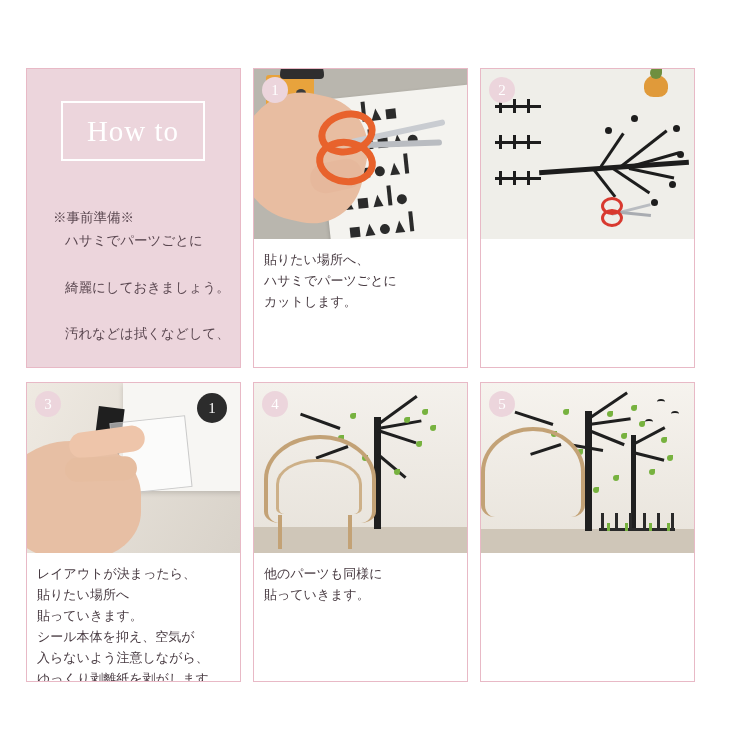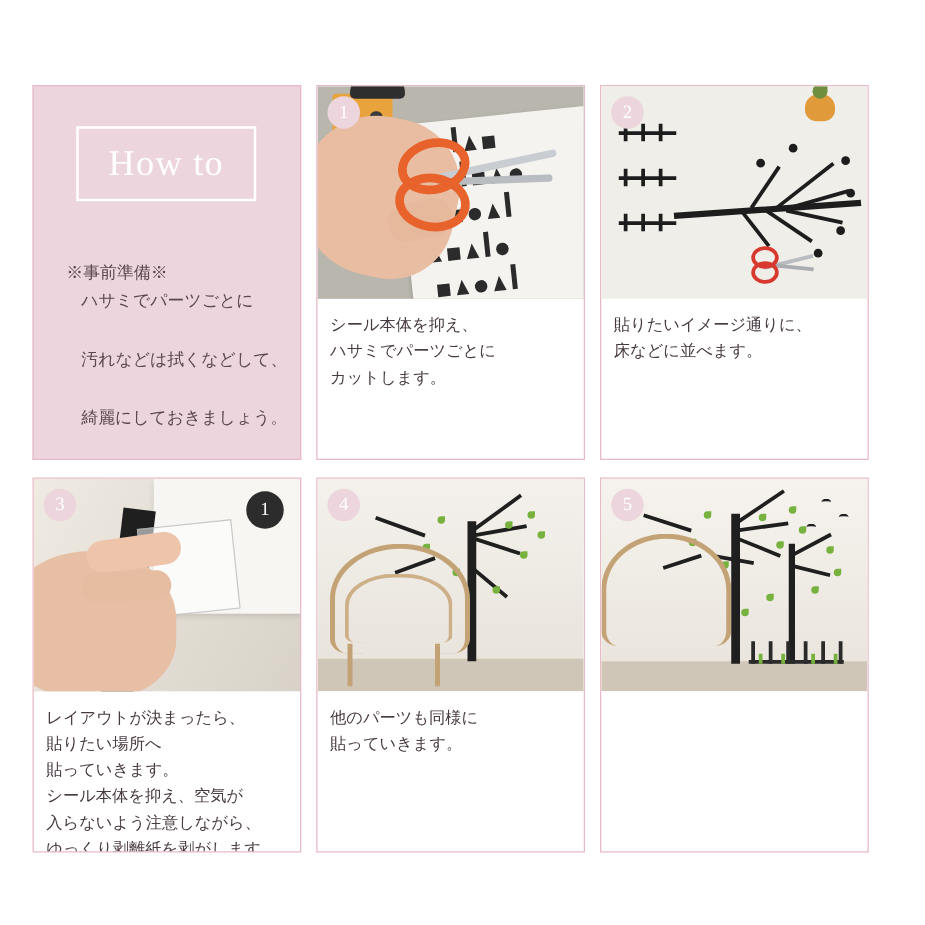--- a/index.html
+++ b/index.html
@@ -189,22 +189,22 @@
 <div class="page">
   <div class="grid">
 
     <div class="card intro">
       <div class="howto-box">
         <span class="howto-text">How to</span>
       </div>
       <div class="intro-body">
         <span>※事前準備※</span>
         <span class="indent">ハサミでパーツごとに</span>
+        <span class="indent">綺麗にしておきましょう。</span>
         <span class="indent">汚れなどは拭くなどして、</span>
-        <span class="indent">綺麗にしておきましょう。</span>
         
         
         
         
       </div>
     </div>
 
     <div class="card">
       <div class="photo p1">
         <div class="desk"></div>
@@ -251,21 +251,21 @@
             <span class="plant"></span>
           </div>
         <div class="hand"></div>
         <div class="thumb"></div>
         <div class="sc-blade"></div>
         <div class="sc-blade2"></div>
         <div class="sc-h1"></div>
         <div class="sc-h2"></div>
         <div class="badge">1</div>
       </div>
-      <div class="caption">シール本体を抑え、
+      <div class="caption">貼りたい場所へ、
 ハサミでパーツごとに
 カットします。</div>
     </div>
 
     <div class="card">
       <div class="photo p2">
         <div class="trunk"></div>
         <div class="br" style="left:140px;top:96px;width:58px;transform:rotate(-38deg);"></div>
         <div class="br" style="left:150px;top:96px;width:50px;transform:rotate(-16deg);"></div>
         <div class="br" style="left:148px;top:98px;width:46px;transform:rotate(12deg);"></div>
@@ -292,22 +292,20 @@
         <div class="fpost" style="left:46px;top:102px;"></div>
         <div class="scissors">
           <span class="b"></span>
             <span class="b2"></span>
             <span class="r1"></span>
             <span class="r2"></span>
         </div>
         <div class="sprout"></div>
         <div class="badge">2</div>
       </div>
-      <div class="caption">貼りたいイメージ通りに、
-床などに並べます。</div>
     </div>
 
     <div class="card">
       <div class="photo p3">
         <div class="wall"></div>
         <div class="board"></div>
         <div class="circ">1</div>
         <div class="strip"></div>
         <div class="film"></div>
         <div class="hand"></div>

